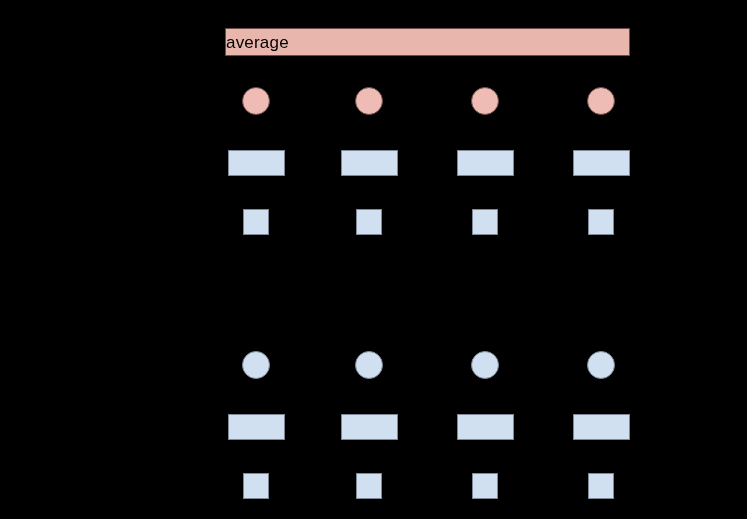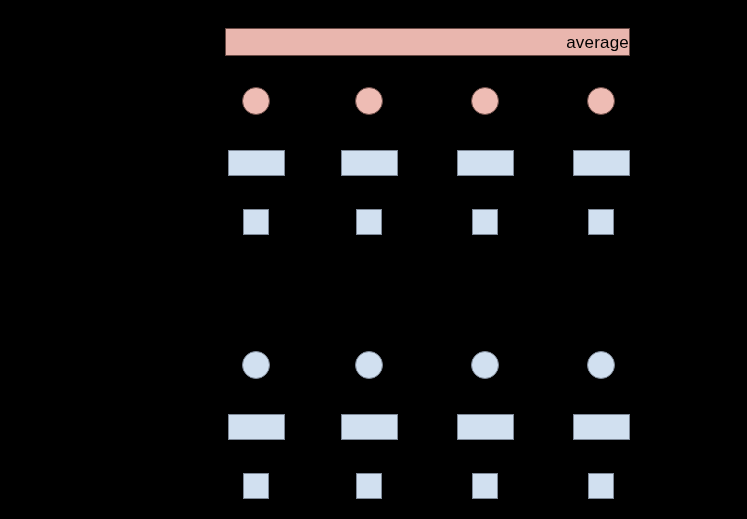--- a/index.html
+++ b/index.html
@@ -21,21 +21,21 @@
     position: absolute;
     left: 225px;
     top: 28px;
     width: 405px;
     height: 28px;
     background: #e9b6ae;
     border: 1px solid #6b4b46;
     box-sizing: border-box;
     display: flex;
     align-items: center;
-    justify-content: flex-end;
+    justify-content: flex-start;
   }
   .banner-label {
     font-size: 17px;
     color: #000000;
     line-height: 1;
     letter-spacing: 0.2px;
   }
   .group {
     position: absolute;
     left: 0;

